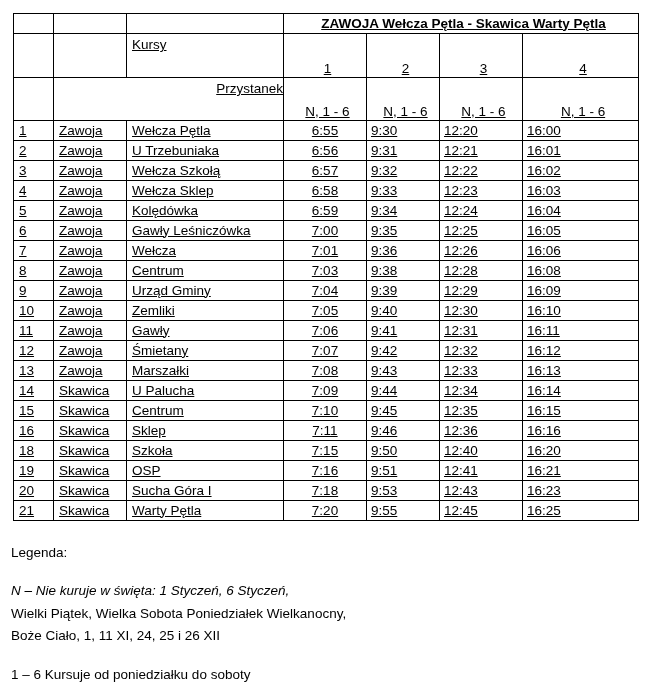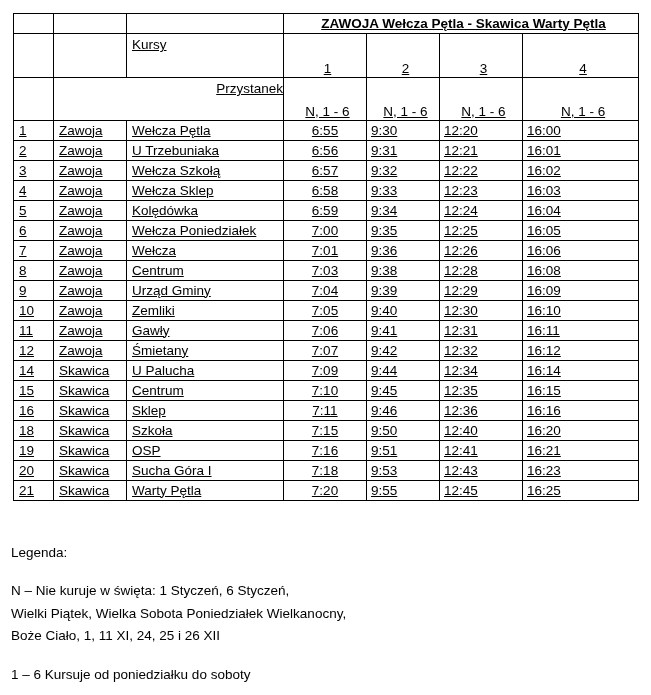--- a/index.html
+++ b/index.html
@@ -27,21 +27,21 @@
   tr.h2 td.lbl, tr.h3 td.lbl { vertical-align: top; padding-top: 3px; }
   tr.h3 td { height: 39px; }
   td.ctr { text-align: center; padding-left: 0; padding-bottom: 1px; }
   tr.h3 td.lbl { padding-left: 6px; text-align: right; }
   tr.h3 td.lbl span { margin-left: 73px; }
   tr.d td { height: 19px; vertical-align: middle; }
   tr.d td.t1 { text-align: center; padding-left: 0; }
   tr.d td.tl { padding-left: 4px; }
   .legend { position: absolute; left: 11px; font-size: 13.5px; line-height: 16px; }
   #leg-title { top: 545px; }
-  #leg-n1 { top: 583px; }
+  #leg-n1 { top: 583px; font-style: italic; }
   #leg-n2 { top: 606px; }
   #leg-n3 { top: 628px; }
   #leg-16 { top: 667px; }
 </style>
 </head>
 <body>
 
 <table class="tt">
   <colgroup>
     <col class="c1">
@@ -117,21 +117,21 @@
         <td>Zawoja</td>
         <td>Kolędówka</td>
         <td class="t1">6:59</td>
         <td class="tl">9:34</td>
         <td class="tl">12:24</td>
         <td class="tl">16:04</td>
       </tr>
       <tr class="d">
         <td>6</td>
         <td>Zawoja</td>
-        <td>Wełcza Poniedziałek</td>
+        <td>Gawły Leśniczówka</td>
         <td class="t1">7:00</td>
         <td class="tl">9:35</td>
         <td class="tl">12:25</td>
         <td class="tl">16:05</td>
       </tr>
       <tr class="d">
         <td>7</td>
         <td>Zawoja</td>
         <td>Wełcza</td>
         <td class="t1">7:01</td>
@@ -176,20 +176,29 @@
         <td class="tl">16:11</td>
       </tr>
       <tr class="d">
         <td>12</td>
         <td>Zawoja</td>
         <td>Śmietany</td>
         <td class="t1">7:07</td>
         <td class="tl">9:42</td>
         <td class="tl">12:32</td>
         <td class="tl">16:12</td>
+      </tr>
+      <tr class="d">
+        <td>13</td>
+        <td>Zawoja</td>
+        <td>Marszałki</td>
+        <td class="t1">7:08</td>
+        <td class="tl">9:43</td>
+        <td class="tl">12:33</td>
+        <td class="tl">16:13</td>
       </tr>
       <tr class="d">
         <td>14</td>
         <td>Skawica</td>
         <td>U Palucha</td>
         <td class="t1">7:09</td>
         <td class="tl">9:44</td>
         <td class="tl">12:34</td>
         <td class="tl">16:14</td>
       </tr>

